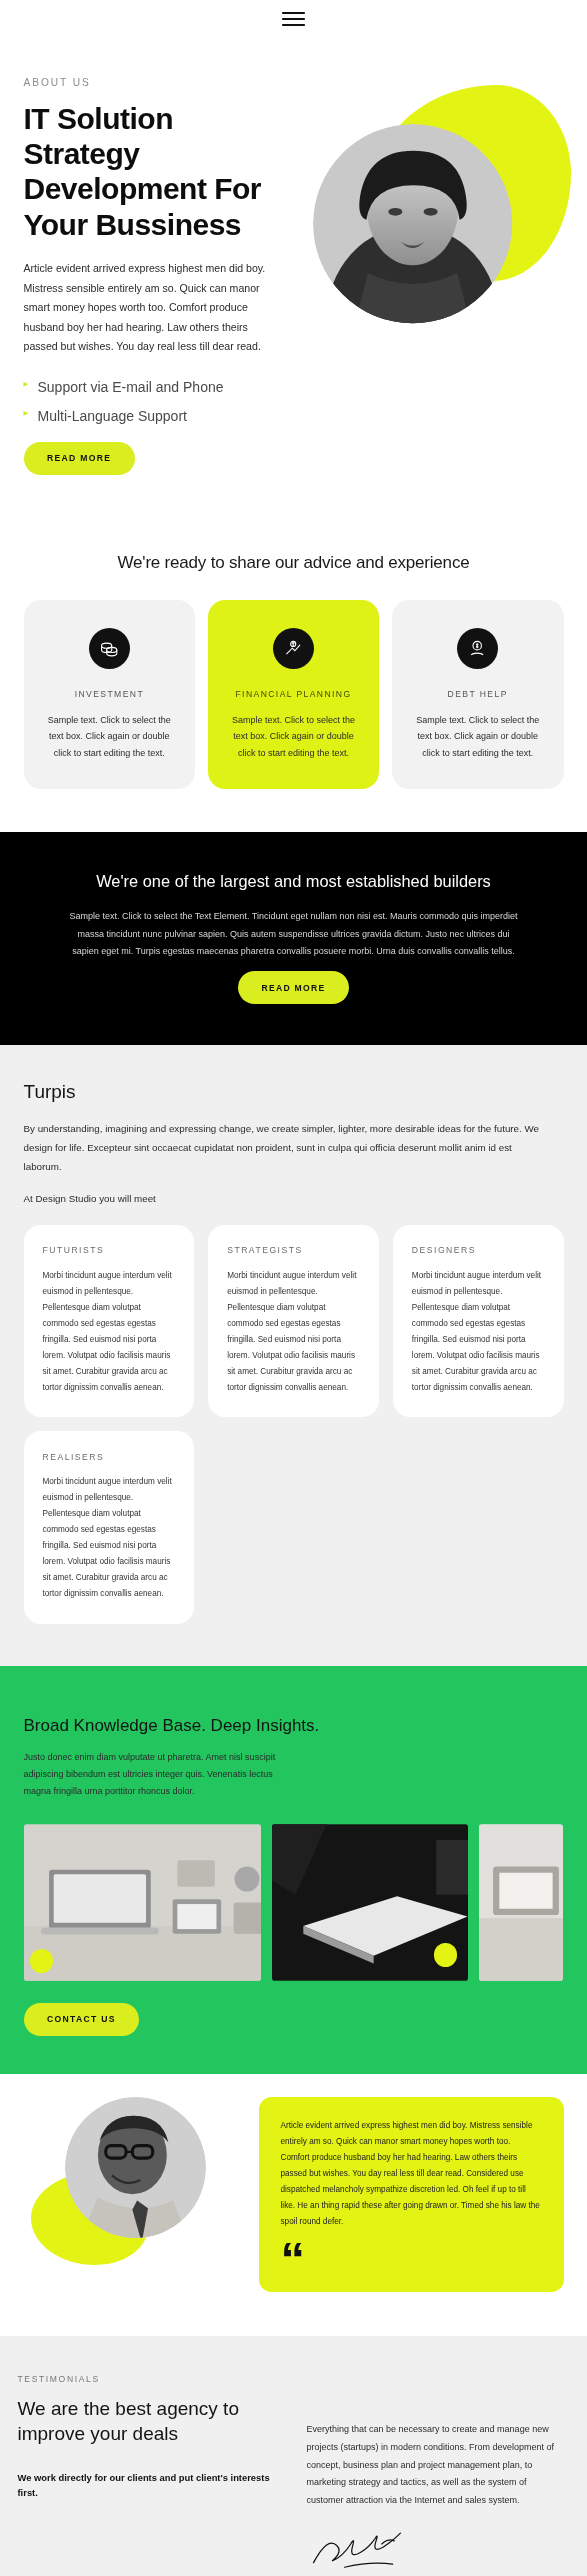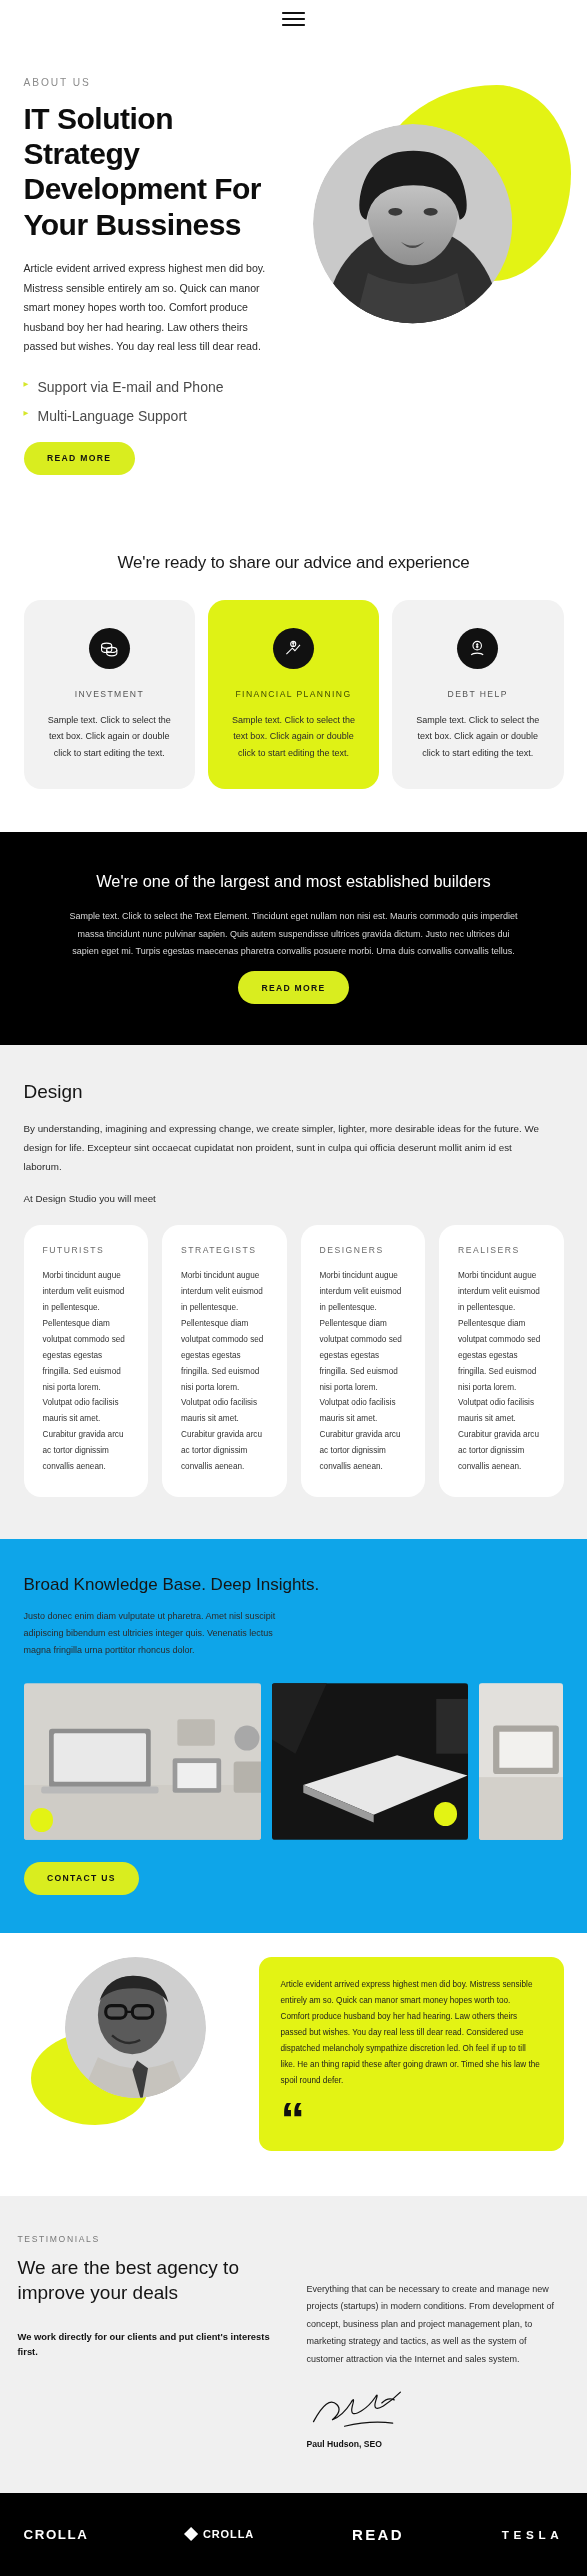--- a/index.html
+++ b/index.html
@@ -102,30 +102,30 @@
     font-size: 9px; line-height: 1.95; color: #d8d8d8;
     max-width: 454px; margin: 0 auto;
   }
 
   
   .about { background: #f0f0f0; padding: 36px 0 42px 0; }
   .wrap { width: 540px; margin: 0 auto; }
   .about h2 { font-size: 19px; font-weight: 400; margin-bottom: 15.7px; color:#151515; }
   .about p.body { font-size: 9.8px; line-height: 1.95; color: #2b2b2b; max-width: 517px; }
   .about p.meet { font-size: 9.8px; color: #2b2b2b; margin: 17px 0 20.4px 0; }
-  .team-grid { display: grid; grid-template-columns: 1fr 1fr 1fr 1fr; gap: 14px; }
+  .team-grid { display: grid; grid-template-columns: 1fr 1fr 1fr; gap: 14px; }
   .team-card { background: #fff; border-radius: 17px; padding: 20.4px 19px 22px 19px; }
   .team-title {
     font-size: 8.6px; letter-spacing: 1.5px; color: #6a6a6a;
     text-transform: uppercase; margin-bottom: 12.5px;
   }
   .team-text { font-size: 8.2px; line-height: 1.95; color: #333; }
 
   
-  .knowledge { background: #0ea5e9; padding: 36px 0 38px 0; }
+  .knowledge { background: #22c55e; padding: 50px 0 38px 0; }
   .knowledge h2 { font-size: 17px; font-weight: 400; margin-bottom: 12.5px; color:#151515; }
   .knowledge p.sub { font-size: 9px; line-height: 1.9; color: #2b2b2b; max-width: 258px; margin-bottom: 23.5px; }
   .gallery { display: flex; gap: 11px; position: relative; }
   .shot { border-radius: 3.1px; overflow: hidden; position: relative; }
   .shot.a { width: 266px; height: 157px; }
   .shot.b { width: 219px; height: 157px; }
   .shot.c { width: 94px; height: 157px; }
   .dot-y {
     position: absolute; width: 23.5px; height: 23.5px; background: #e3f314;
     border-radius: 50%;
@@ -283,21 +283,21 @@
   </section>
 
   <section class="band-black">
     <h2>We're one of the largest and most established builders</h2>
     <p>Sample text. Click to select the Text Element. Tincidunt eget nullam non nisi est. Mauris commodo quis imperdiet massa tincidunt nunc pulvinar sapien. Quis autem suspendisse ultrices gravida dictum. Justo nec ultrices dui sapien eget mi. Turpis egestas maecenas pharetra convallis posuere morbi. Urna duis convallis convallis tellus.</p>
     <button class="btn-yellow">READ MORE</button>
   </section>
 
   <section class="about">
     <div class="wrap">
-      <h2>Design</h2>
+      <h2>Turpis</h2>
       <p class="body">By understanding, imagining and expressing change, we create simpler, lighter, more desirable ideas for the future. We design for life. Excepteur sint occaecat cupidatat non proident, sunt in culpa qui officia deserunt mollit anim id est laborum.</p>
       <p class="meet">At Design Studio you will meet</p>
       <div class="team-grid">
         <div class="team-card">
           <div class="team-title">FUTURISTS</div>
           <div class="team-text">Morbi tincidunt augue interdum velit euismod in pellentesque. Pellentesque diam volutpat commodo sed egestas egestas fringilla. Sed euismod nisi porta lorem. Volutpat odio facilisis mauris sit amet. Curabitur gravida arcu ac tortor dignissim convallis aenean.</div>
         </div>
         <div class="team-card">
           <div class="team-title">STRATEGISTS</div>
           <div class="team-text">Morbi tincidunt augue interdum velit euismod in pellentesque. Pellentesque diam volutpat commodo sed egestas egestas fringilla. Sed euismod nisi porta lorem. Volutpat odio facilisis mauris sit amet. Curabitur gravida arcu ac tortor dignissim convallis aenean.</div>

